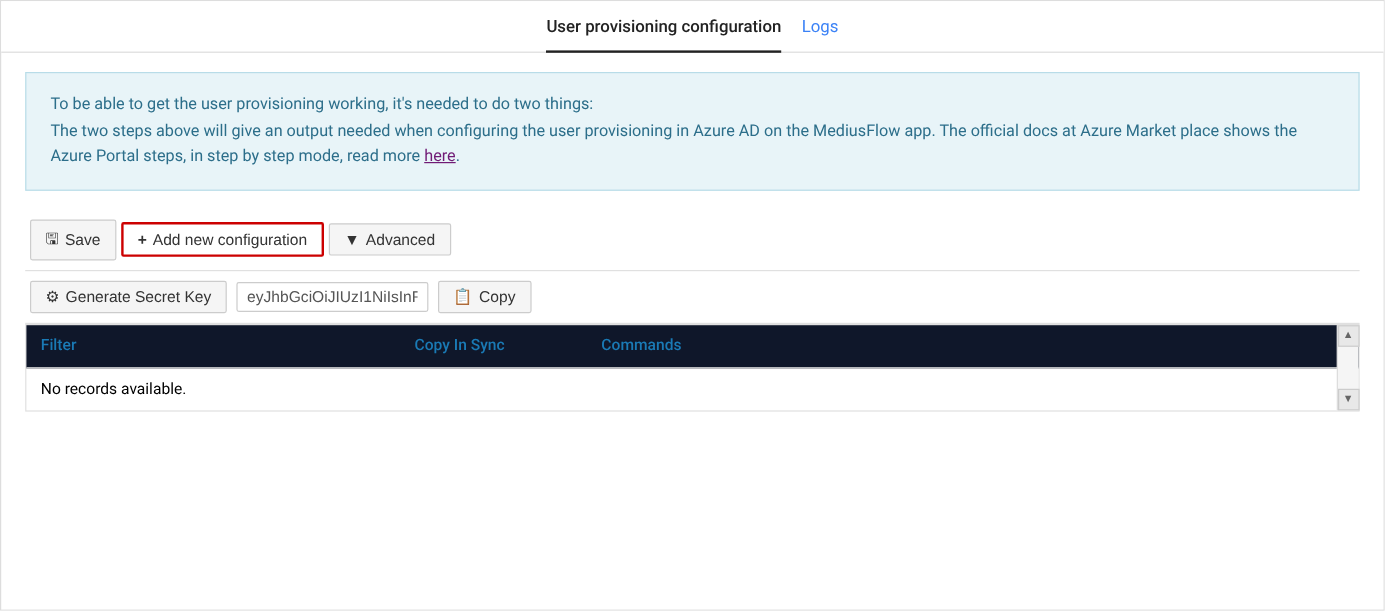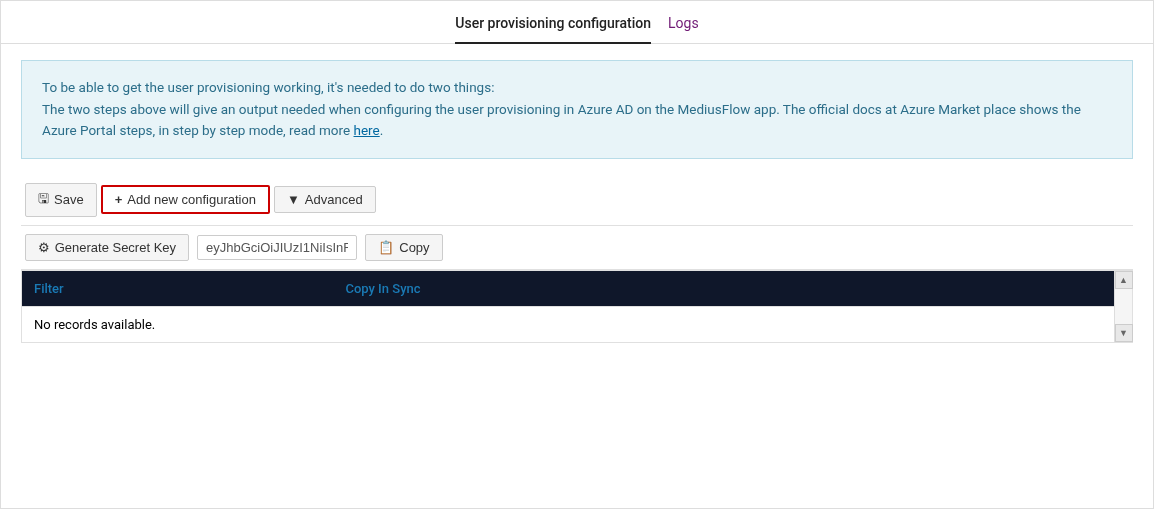--- a/index.html
+++ b/index.html
@@ -21,21 +21,21 @@
       justify-content: center;
       align-items: flex-start;
       gap: 17px;
       padding: 14px 0 0;
       border-bottom: 1px solid #ddd;
       background: #fff;
     }
     .tab-item {
       padding-bottom: 12px;
       font-size: 14px;
-      color: #701a75;
+      color: #3b82f6;
       cursor: pointer;
       position: relative;
     }
     .tab-item.active {
       color: #222;
       font-weight: 500;
     }
     .tab-item.active::after {
       content: '';
       position: absolute;
@@ -64,21 +64,21 @@
       color: #1a5570;
       margin-bottom: 8px;
     }
     .info-box ul {
       margin: 8px 0 8px 20px;
     }
     .info-box ul li {
       margin-bottom: 4px;
     }
     .info-box .link {
-      color: #0369a1;
+      color: #701a75;
       text-decoration: underline;
       cursor: pointer;
     }
     
     .toolbar {
       display: flex;
       align-items: center;
       gap: 4px;
       padding: 8px 4px;
       border-bottom: 1px solid #e0e0e0;
@@ -235,20 +235,21 @@
       <button class="copy-btn">
         <span>📋</span>
         <span>Copy</span>
       </button>
     </div>
 
     <div class="table-container">
       <div class="table-header">
         <div class="table-header-cell">Filter</div>
         <div class="table-header-cell">Copy In Sync</div>
+        <div class="table-header-cell">Commands</div>
         <div style="width:18px;"></div>
       </div>
       <div class="table-body">No records available.</div>
       <div class="scrollbar-area">
         <div class="scroll-arrow">▲</div>
         <div class="scroll-arrow">▼</div>
       </div>
     </div>
 
   </div>

